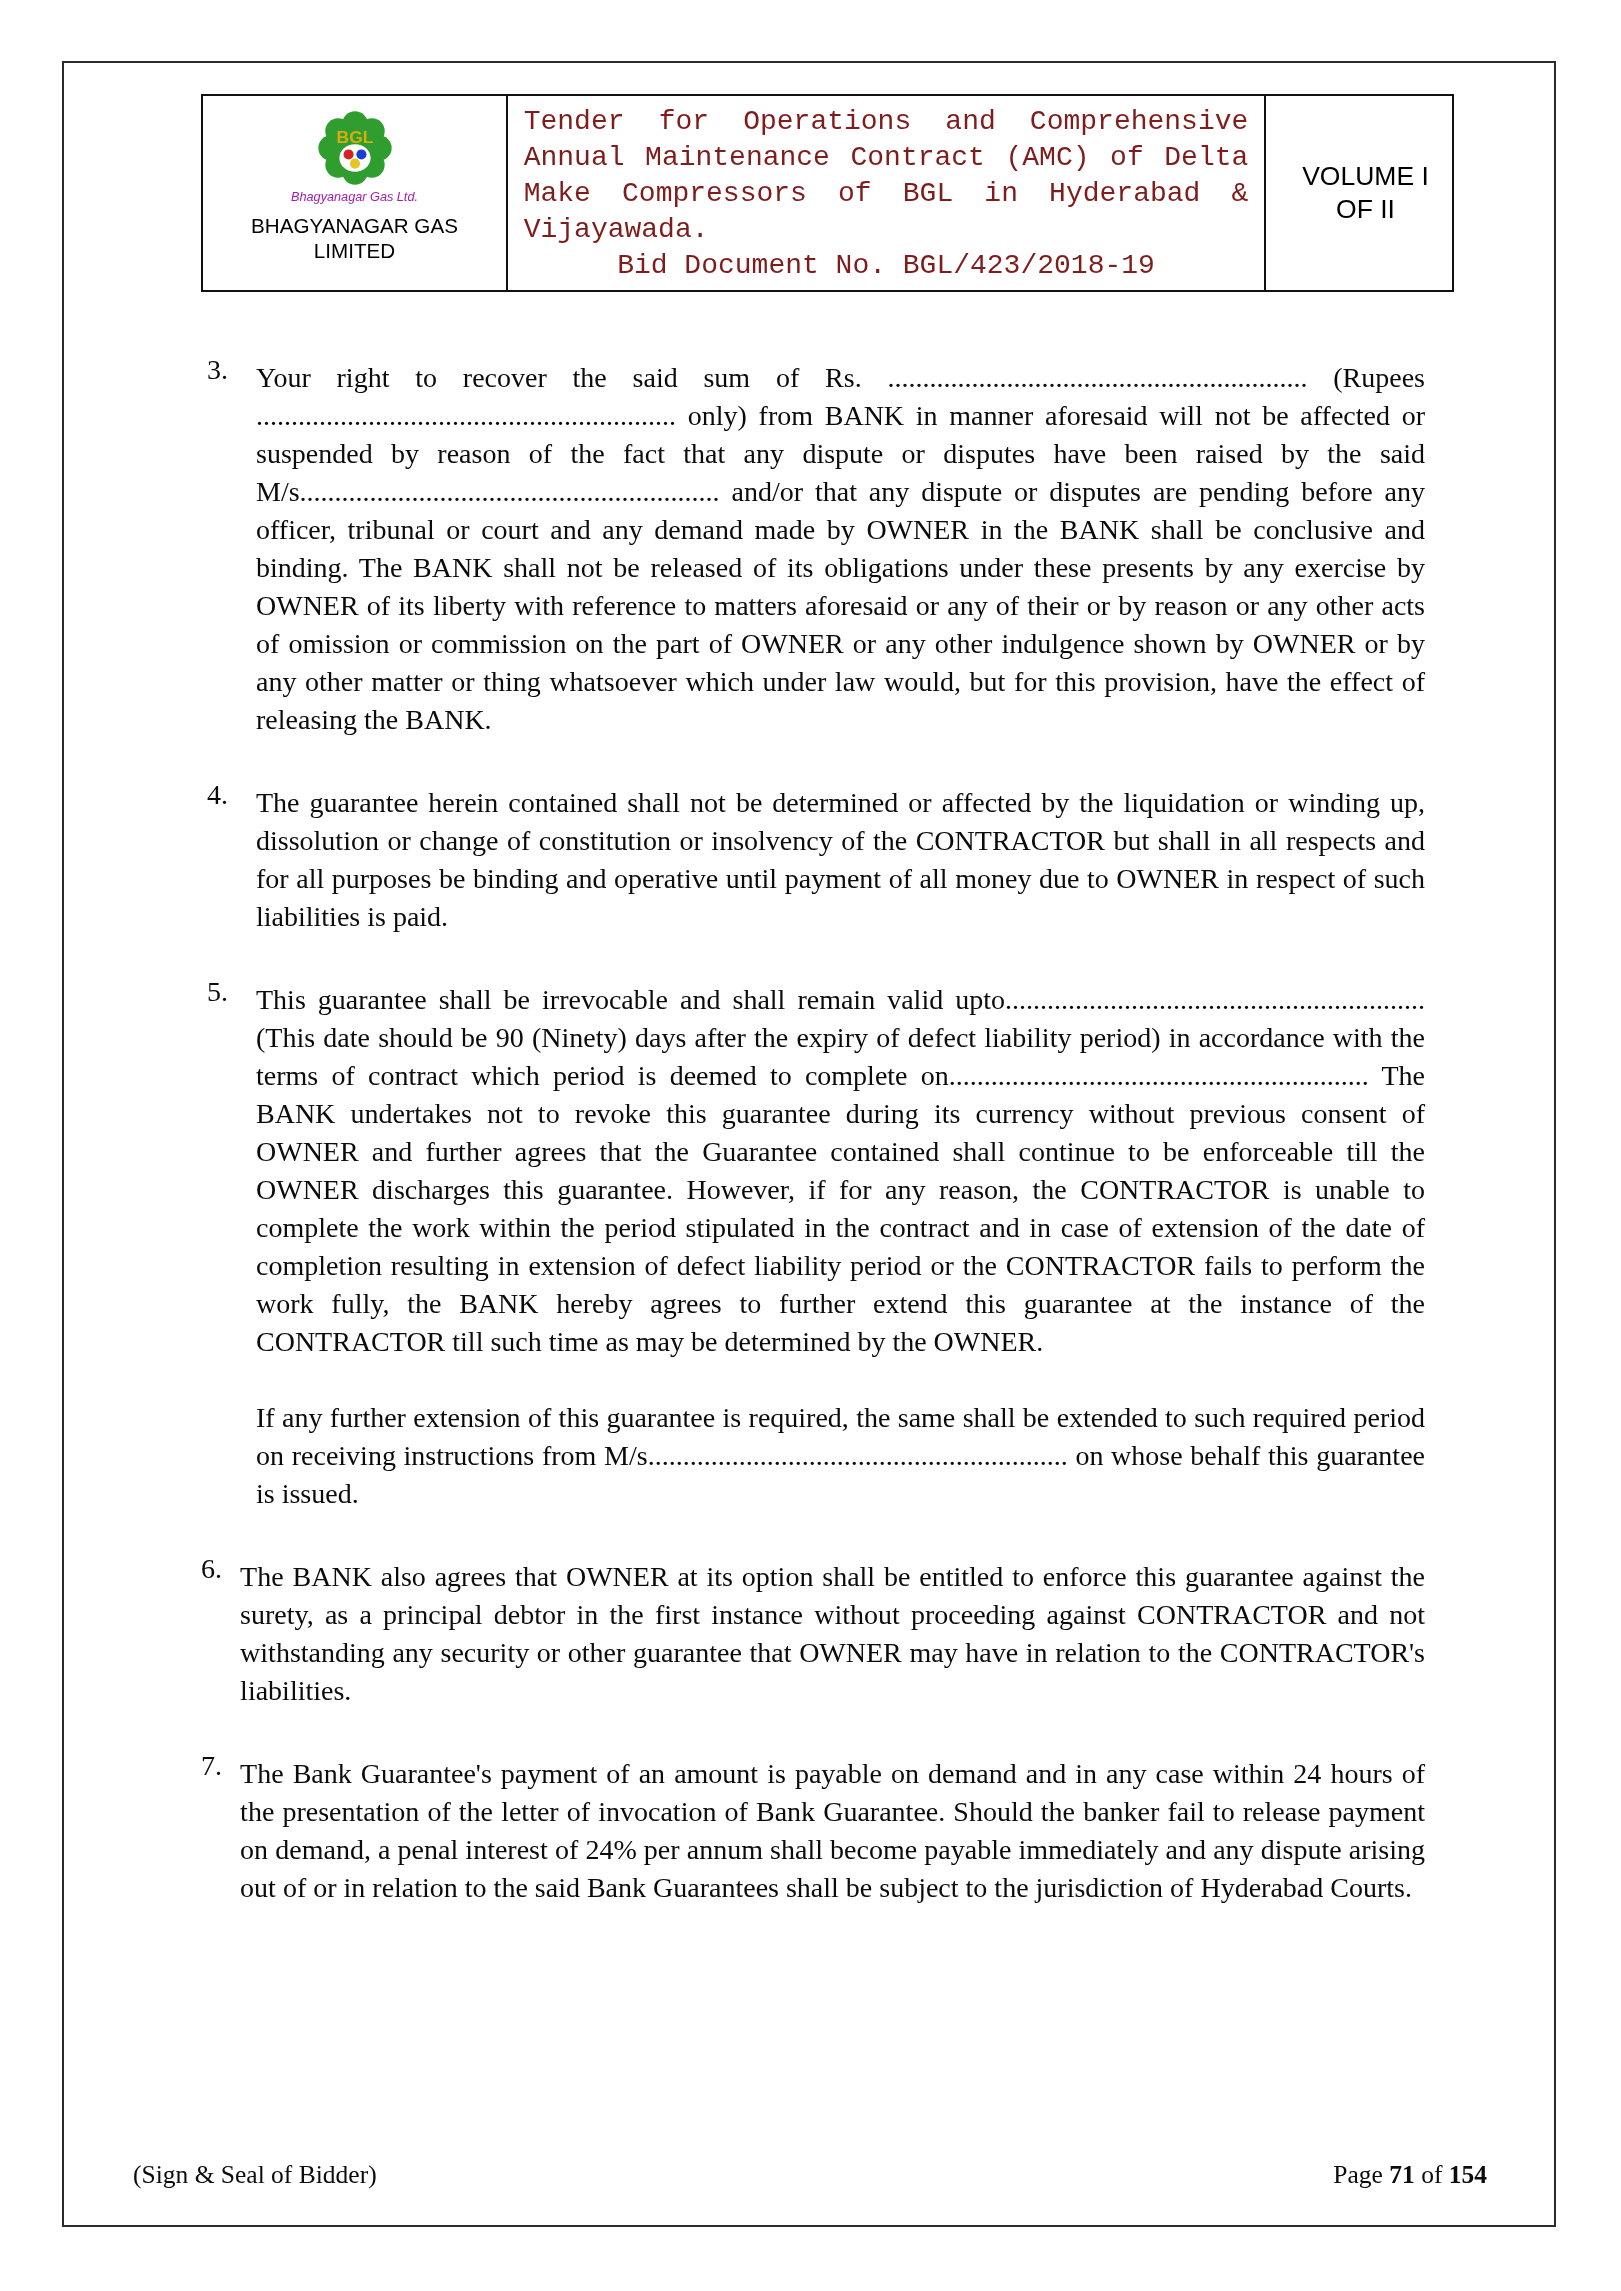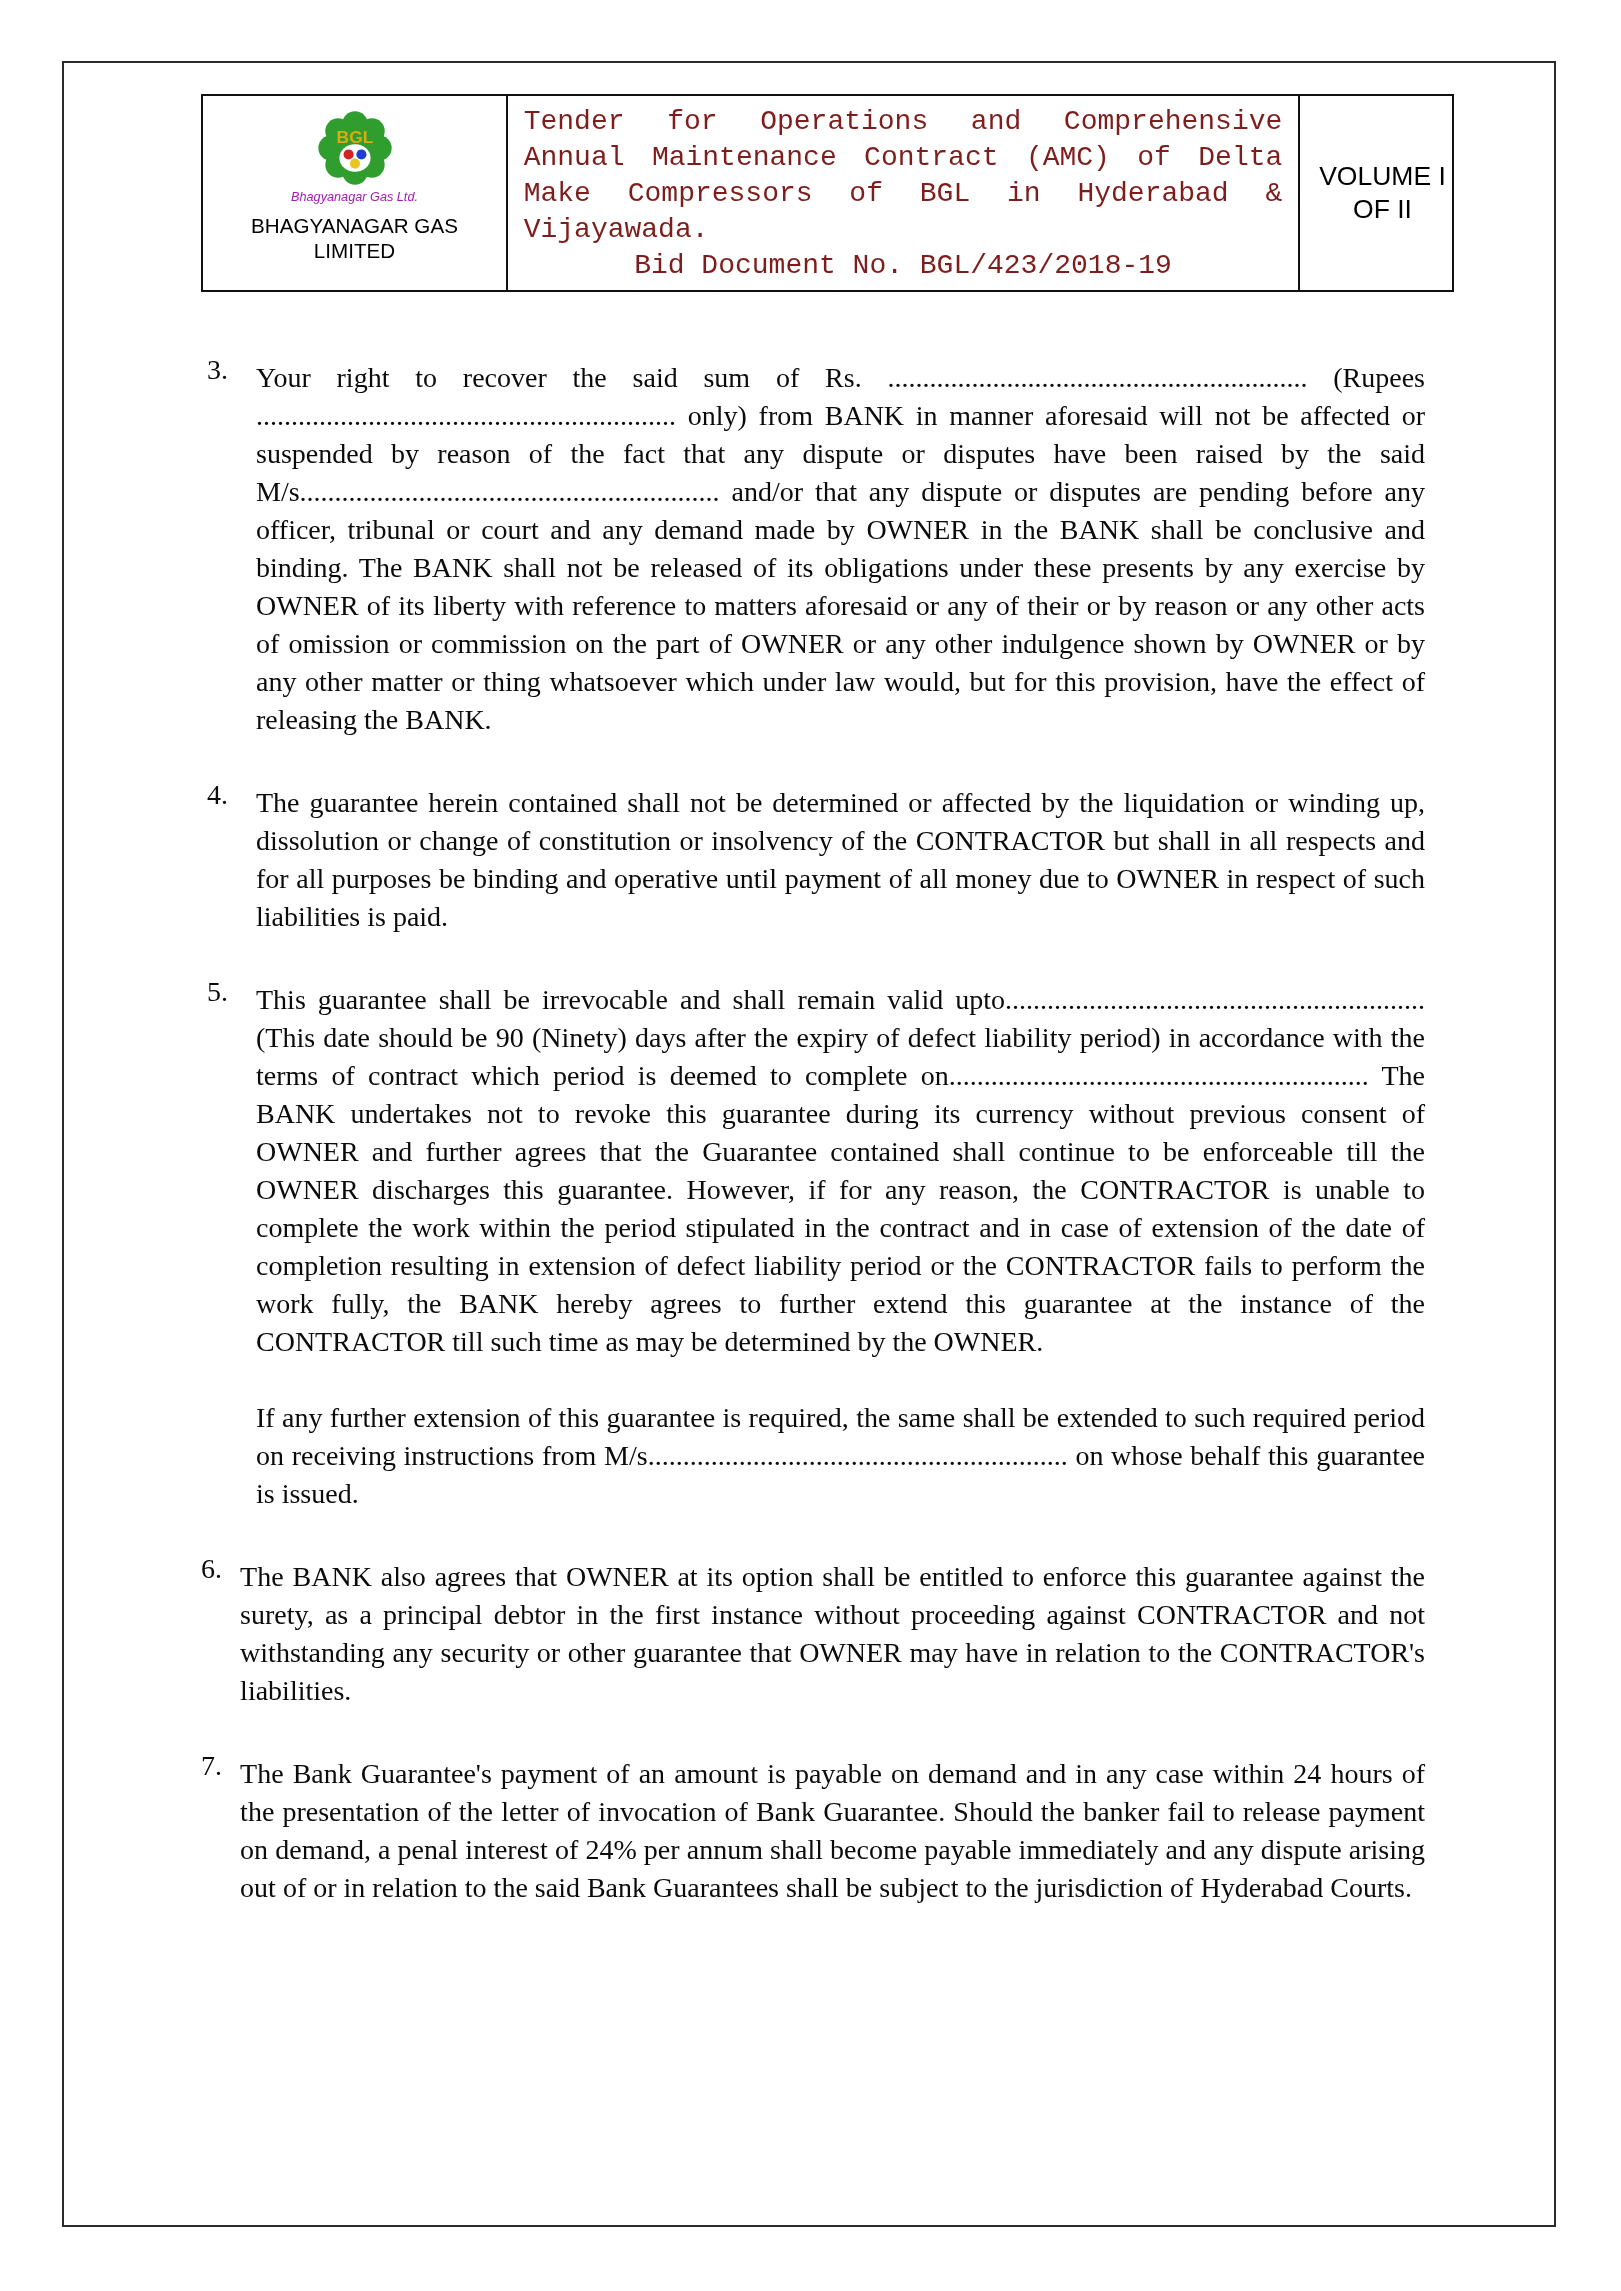--- a/index.html
+++ b/index.html
@@ -34,21 +34,21 @@
     font-size:20.6px; line-height:25.5px; text-align:center; color:#000; margin-top:9px;
   }
   .cell-title {
     flex:1; padding:7.8px 15.7px 5.9px;
     font-family:Liberation Mono, monospace;
     font-size:28px; line-height:36px; color:#7f1d1d;
   }
   .title-main { text-align:justify; }
   .title-bid  { text-align:center; }
   .cell-volume {
-    width:152px; display:flex; flex-direction:column; justify-content:center;
+    width:186px; display:flex; flex-direction:column; justify-content:center;
     align-items:center; font-family:"Liberation Sans", sans-serif;
     font-size:26.5px; line-height:33px; color:#000;padding-left:13px;
   }
   
   .content { margin:59px 129px 0 143px; font-size:28px; line-height:38px; }
   .item { display:flex; margin-bottom:37px; }
   .item .num { width:49px; flex:none; }
   .item.sm { margin-left:-5.9px; }
   .item.sm .num { width:39px; }
   .ptext { flex:1; }
@@ -139,15 +139,21 @@
 
     <div class="item sm">
       <div class="num">7.</div>
       <div class="ptext">
         <p>The Bank Guarantee's payment of an amount is payable on demand and in any case within 24 hours of the presentation of the letter of invocation of Bank Guarantee. Should the banker fail to release payment on demand, a penal interest of 24% per annum shall become payable immediately and any dispute arising out of or in relation to the said Bank Guarantees shall be subject to the jurisdiction of Hyderabad Courts.</p>
       </div>
     </div>
 
   </div>
 
+  <div class="footer">
+    <span>(Sign &amp; Seal of Bidder)</span>
+    <span>
+      <span>Page </span><b>71</b><span> of </span><b>154</b>
+    </span>
+  </div>
 
 </div>
 
 
 </body></html>

